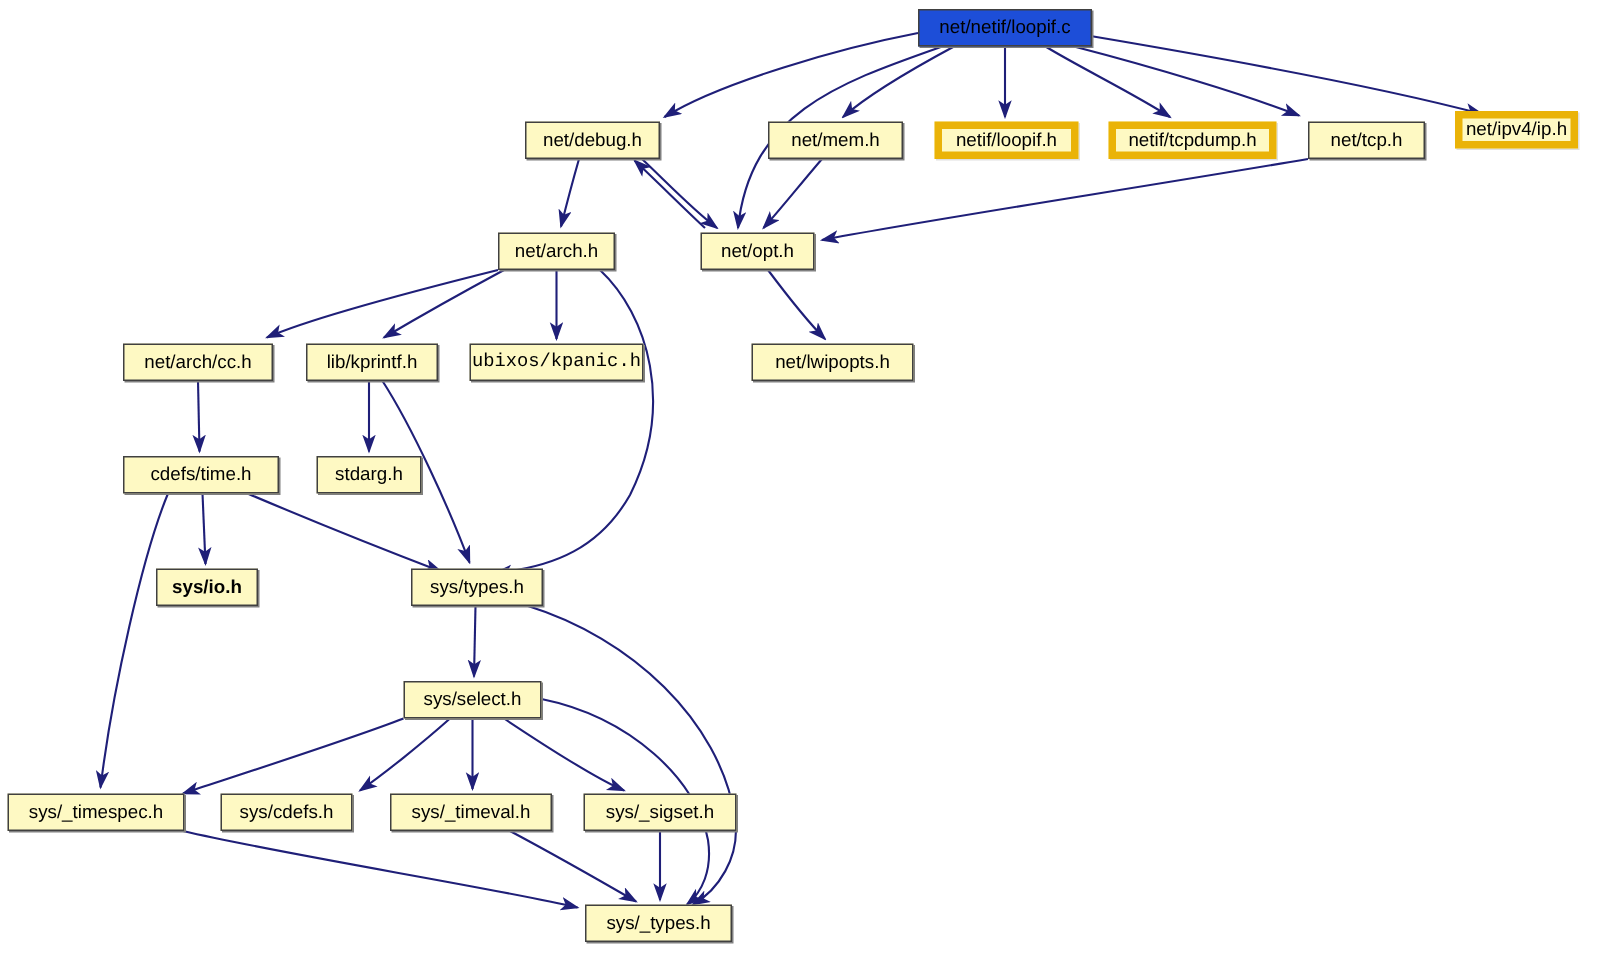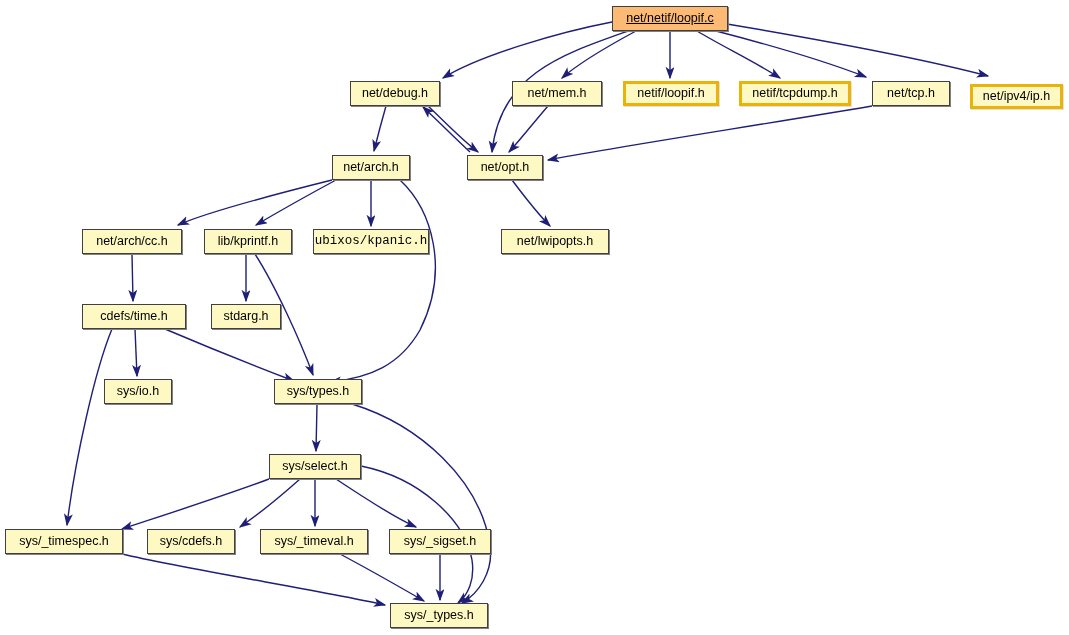--- a/index.html
+++ b/index.html
@@ -4,22 +4,22 @@
 <title>net/netif/loopif.c include dependency graph</title>
 <style>
   html,body{margin:0;padding:0;background:#ffffff;}
   body{font-family:"Liberation Sans","DejaVu Sans",sans-serif;}
   #graph{position:relative;width:1069px;height:635px;overflow:hidden;background:#fff;}
   #edges{position:absolute;left:0;top:0;width:1069px;height:635px;pointer-events:none;}
   .node{position:absolute;box-sizing:border-box;display:flex;align-items:center;
         justify-content:center;background:#fef9c3;font-size:12.5px;color:#000;
         white-space:nowrap;line-height:1;letter-spacing:0px;}
   .node.solid{border:1px solid #404040;box-shadow:1px 1px 0 0 #808080;}
-  .node.leaf{border:3px solid #eab308;box-shadow:1px 1px 0 0 #e0e0e0;}
-  .node.root{border:1px solid #404040;background:#fdba74;box-shadow:1px 1px 0 0 #808080;text-decoration:underline;}
+  .node.leaf{border:5px solid #eab308;box-shadow:1px 1px 0 0 #e0e0e0;}
+  .node.root{border:1px solid #404040;background:#1d4ed8;box-shadow:1px 1px 0 0 #808080;}
   .node span{display:block;padding:0 6px;}
 </style>
 </head>
 <body>
 
 <div id="graph">
   <svg id="edges" viewBox="0 0 1069 635" xmlns="http://www.w3.org/2000/svg">
     <defs>
       <marker id="ah" markerWidth="9" markerHeight="9" refX="8" refY="3.2" orient="auto" markerUnits="strokeWidth">
         <path d="M0,0 L9,3.2 L0,6.4 L2.2,3.2 z" fill="#1f1f78"></path>
@@ -73,21 +73,21 @@
       </div>
       <div class="node leaf" style="left: 623px; top: 81px; width: 96px; height: 25px;">
         <span>netif/loopif.h</span>
       </div>
       <div class="node leaf" style="left: 739px; top: 81px; width: 112px; height: 25px;">
         <span>netif/tcpdump.h</span>
       </div>
       <div class="node solid" style="left: 872px; top: 81px; width: 78px; height: 25px;">
         <span>net/tcp.h</span>
       </div>
-      <div class="node leaf" style="left: 970px; top: 84px; width: 93px; height: 25px;">
+      <div class="node leaf" style="left: 970px; top: 74px; width: 82px; height: 25px;">
         <span>net/ipv4/ip.h</span>
       </div>
       <div class="node solid" style="left: 332px; top: 155px; width: 78px; height: 25px;">
         <span>net/arch.h</span>
       </div>
       <div class="node solid" style="left: 467px; top: 155px; width: 76px; height: 25px;">
         <span>net/opt.h</span>
       </div>
       <div class="node solid" style="left: 82px; top: 229px; width: 100px; height: 25px; text-align: right;">
         <span>net/arch/cc.h</span>
@@ -100,21 +100,21 @@
       </div>
       <div class="node solid" style="left: 501px; top: 229px; width: 108px; height: 25px;">
         <span>net/lwipopts.h</span>
       </div>
       <div class="node solid" style="left: 82px; top: 304px; width: 104px; height: 25px;">
         <span>cdefs/time.h</span>
       </div>
       <div class="node solid" style="left: 211px; top: 304px; width: 70px; height: 25px;">
         <span>stdarg.h</span>
       </div>
-      <div class="node solid" style="left: 104px; top: 379px; width: 68px; height: 25px;">
+      <div class="node solid" style="left: 104px; top: 379px; width: 68px; height: 25px; font-weight: bold;">
         <span>sys/io.h</span>
       </div>
       <div class="node solid" style="left: 274px; top: 379px; width: 88px; height: 25px;">
         <span>sys/types.h</span>
       </div>
       <div class="node solid" style="left: 269px; top: 454px; width: 92px; height: 25px;">
         <span>sys/select.h</span>
       </div>
       <div class="node solid" style="left: 5px; top: 529px; width: 118px; height: 25px;">
         <span>sys/_timespec.h</span>

